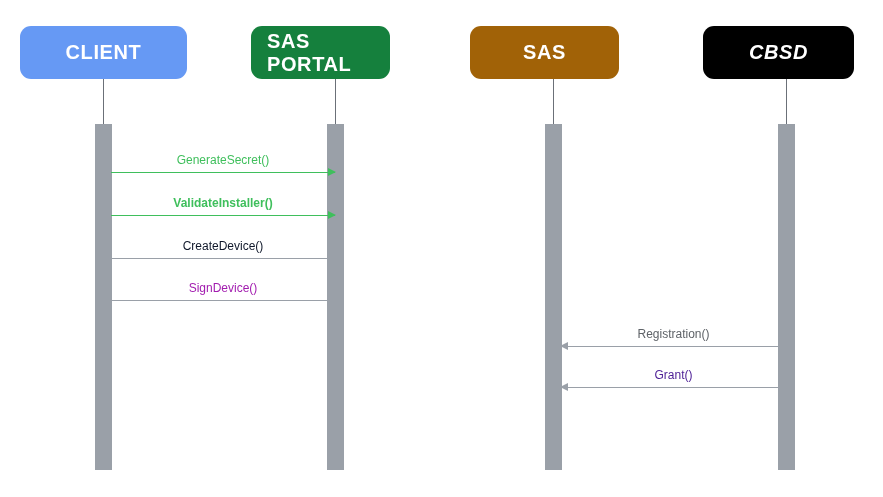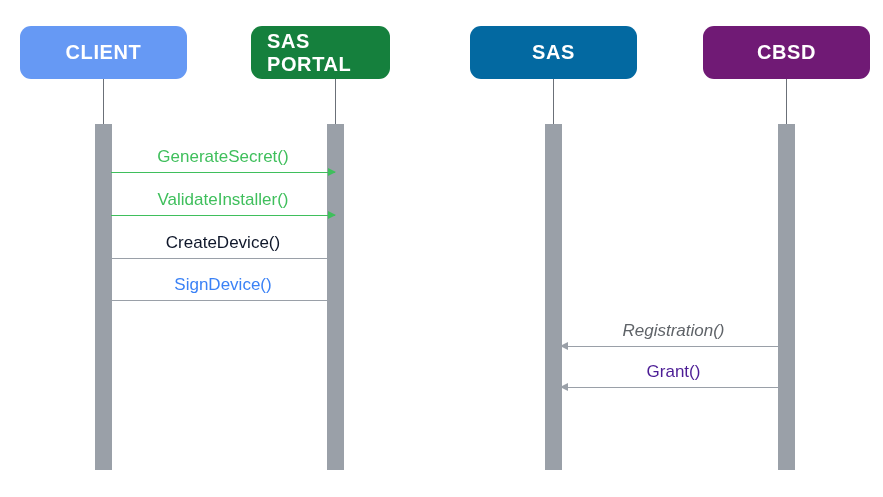--- a/index.html
+++ b/index.html
@@ -64,21 +64,21 @@
     border-top-width: 1px;
     border-top-style: solid;
     width: 100%;
   }
   .msg-label {
     position: absolute;
     left: 0;
     width: 100%;
     text-align: center;
     bottom: 5px;
-    font-size: 17px;
+    font-size: 12px;
     white-space: nowrap;
     user-select: none;
   }
   .arrowhead {
     position: absolute;
     width: 0;
     height: 0;
     top: -4px;
     border-top: 4px solid transparent;
     border-bottom: 4px solid transparent;
@@ -110,52 +110,52 @@
       <div class="activation" style="left: 545px; top: 124px; height: 346px; background: rgb(154, 160, 168);"></div>
       <div class="activation" style="left: 778px; top: 124px; height: 346px; background: rgb(154, 160, 168);"></div>
     </div>
   <div id="participants-layer">
       <div class="participant" style="left: 20px; top: 26px; width: 167px; background: rgb(102, 153, 244);">
         <span>CLIENT</span>
       </div>
       <div class="participant" style="left: 251px; top: 26px; width: 139px; background: #15803d; padding-left: 16px;">
         <span>SAS PORTAL</span>
       </div>
-      <div class="participant" style="left: 470px; top: 26px; width: 167px; background: #0369a1; text-align: right;">
+      <div class="participant" style="left: 470px; top: 26px; width: 149px; background: #a16207; text-align: right;">
         <span>SAS</span>
       </div>
-      <div class="participant" style="left: 703px; top: 26px; width: 167px; background: #701a75;">
+      <div class="participant" style="left: 703px; top: 26px; width: 151px; background: #000000; font-style: italic;">
         <span>CBSD</span>
       </div>
     </div>
   <div id="messages-layer">
       <div class="message" style="left: 111px; top: 172px; width: 224px;">
         <div class="msg-line" style="border-top-color: rgb(63, 191, 92);"></div>
         <div class="arrowhead right" style="border-left-color: rgb(63, 191, 92);"></div>
         <div class="msg-label" style="color: rgb(63, 191, 92);">GenerateSecret()</div>
       </div>
       <div class="message" style="left: 111px; top: 215px; width: 224px;">
         <div class="msg-line" style="border-top-color: rgb(63, 191, 92);"></div>
         <div class="arrowhead right" style="border-left-color: rgb(63, 191, 92);"></div>
-        <div class="msg-label" style="color: rgb(63, 191, 92);">ValidateInstaller()</div>
+        <div class="msg-label" style="color: rgb(63, 191, 92); font-weight: bold;">ValidateInstaller()</div>
       </div>
       <div class="message" style="left: 111px; top: 258px; width: 224px;">
         <div class="msg-line" style="border-top-color: rgb(154, 160, 168);"></div>
         <div class="arrowhead right" style="border-left-color: rgb(154, 160, 168);"></div>
         <div class="msg-label" style="color: #0f172a;">CreateDevice()</div>
       </div>
       <div class="message" style="left: 111px; top: 300px; width: 224px;">
         <div class="msg-line" style="border-top-color: rgb(154, 160, 168);"></div>
         <div class="arrowhead right" style="border-left-color: rgb(154, 160, 168);"></div>
-        <div class="msg-label" style="color: #3b82f6;">SignDevice()</div>
+        <div class="msg-label" style="color: #a21caf;">SignDevice()</div>
       </div>
       <div class="message" style="left: 561px; top: 346px; width: 225px;">
         <div class="msg-line" style="border-top-color: rgb(154, 160, 168);"></div>
         <div class="arrowhead left" style="border-right-color: rgb(154, 160, 168);"></div>
-        <div class="msg-label" style="color: rgb(95, 99, 104); font-style: italic;">Registration()</div>
+        <div class="msg-label" style="color: rgb(95, 99, 104);">Registration()</div>
       </div>
       <div class="message" style="left: 561px; top: 387px; width: 225px;">
         <div class="msg-line" style="border-top-color: rgb(154, 160, 168);"></div>
         <div class="arrowhead left" style="border-right-color: rgb(154, 160, 168);"></div>
         <div class="msg-label" style="color: #4c1d95;">Grant()</div>
       </div>
     </div>
 </div>
 
 </body></html>

